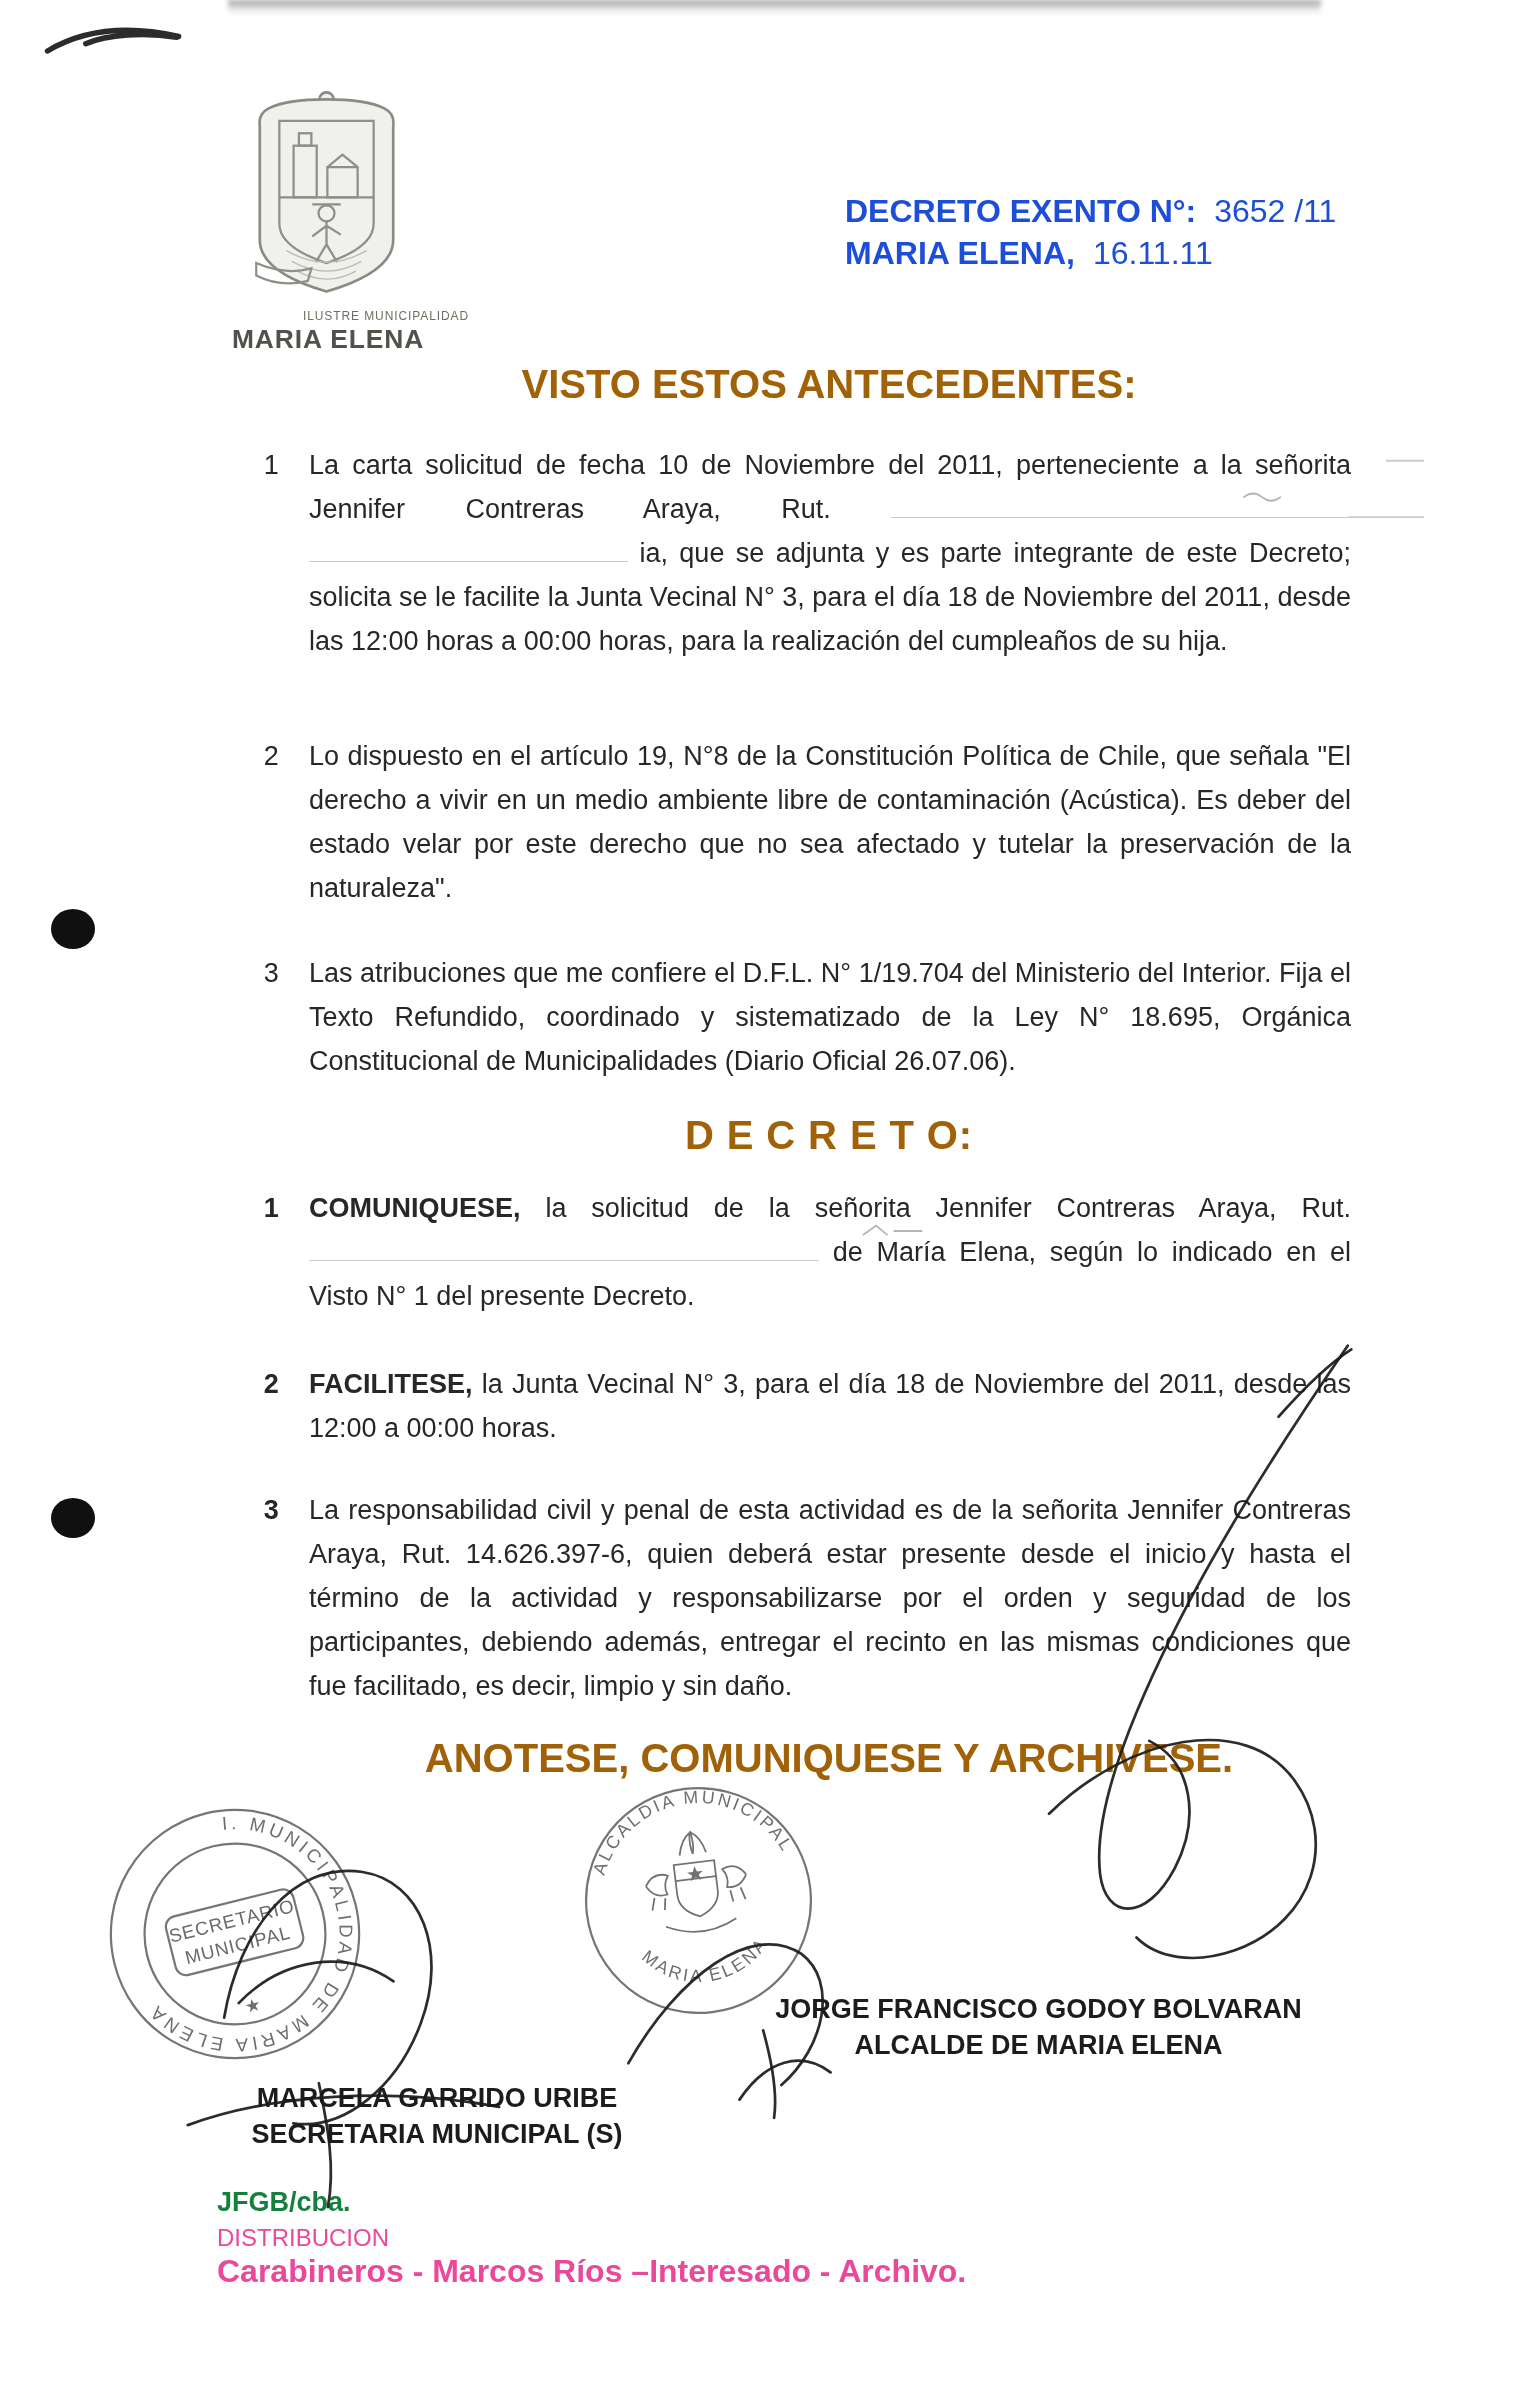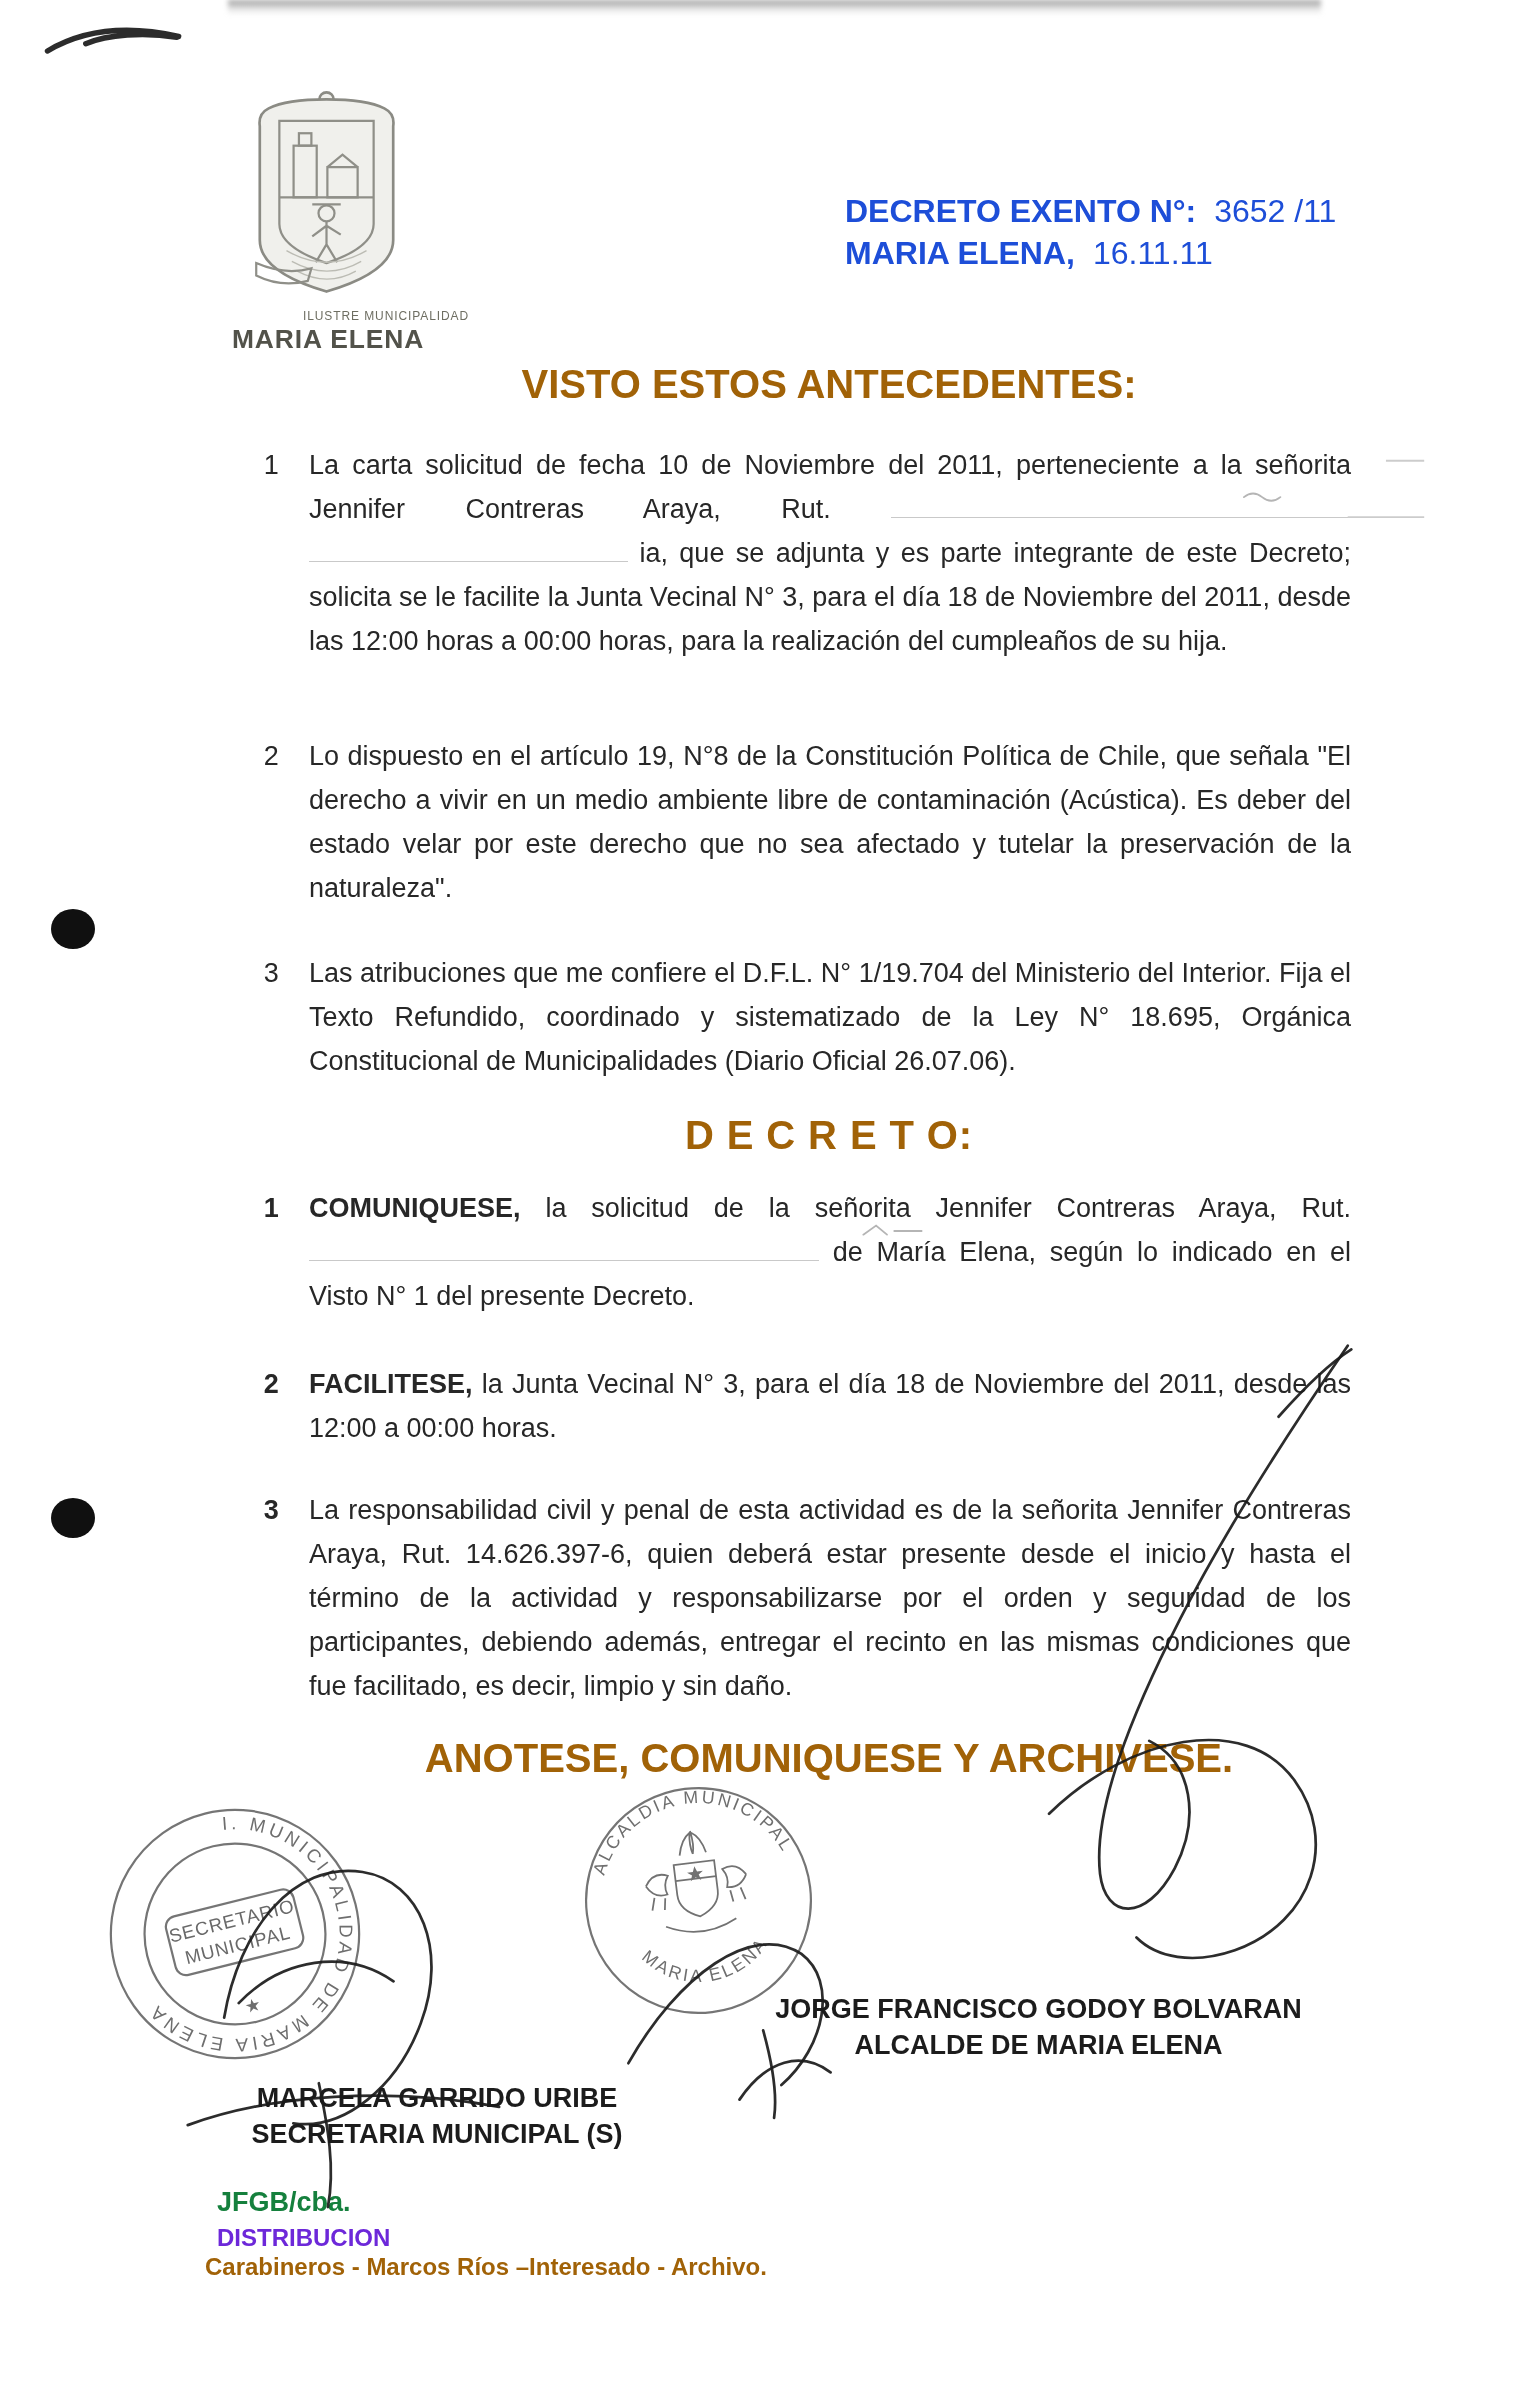--- a/index.html
+++ b/index.html
@@ -66,22 +66,22 @@
   .p-dec2     { top:1362px; }
   .p-dec3     { top:1488px; }
 
   
   .name-block { position:absolute; text-align:center; font-weight:bold; font-size:27px; line-height:36px; color:#1c1c1c; }
   .mayor-block     { left:729px; top:1991px; width:619px; }
   .secretary-block { left:200px; top:2080px; width:474px; }
 
   
   .footer-initials { position:absolute; left:217px; top:2187px; font-size:27px; font-weight:bold; color:#15803d; }
-  .footer-dist     { position:absolute; left:217px; top:2224px; font-size:24px; font-weight:bold; color:#6d28d9; }
-  .footer-list     { position:absolute; left:205px; top:2253px; font-size:24px; font-weight:bold; color:#a16207; }
+  .footer-dist     { position:absolute; left:217px; top:2224px; font-size:24px; font-weight:normal; color:#ec4899; }
+  .footer-list     { position:absolute; left:217px; top:2253px; font-size:32px; font-weight:bold; color:#ec4899; }
 
   
   .stamp { position:absolute; opacity:.85; }
   .stamp-left  { left:102px; top:1801px; width:266px; height:266px; transform:rotate(-14deg); }
   .stamp-right { left:579px; top:1781px; width:239px; height:239px; transform:rotate(-7deg); }
   .sring { fill:none; stroke:#5e5e5e; stroke-width:2.5; }
   .ringtext  { font-family:"Liberation Sans",sans-serif; font-size:21px; letter-spacing:4px; fill:#555555; }
   .ringtext2 { font-family:"Liberation Sans",sans-serif; font-size:20px; letter-spacing:3px; fill:#555555; }
   .scenter { font-family:"Liberation Sans",sans-serif; font-size:21px; fill:#4f4f4f; text-anchor:middle; letter-spacing:1px; }
   .sstar { font-size:20px; fill:#555555; text-anchor:middle; }

